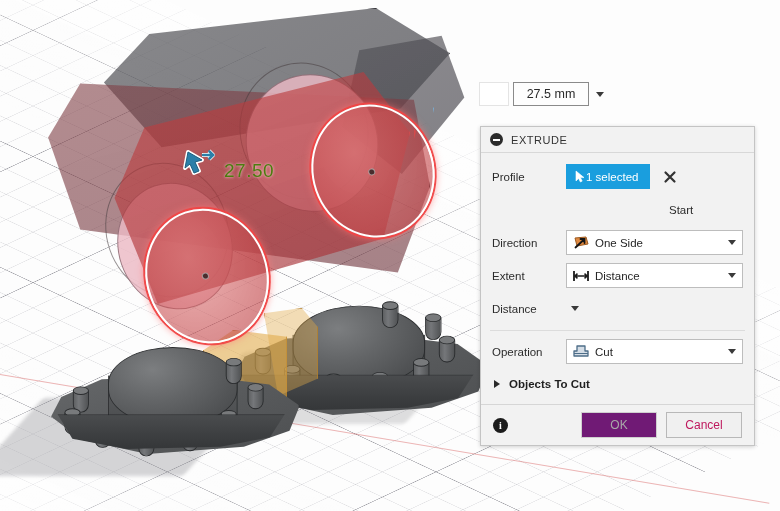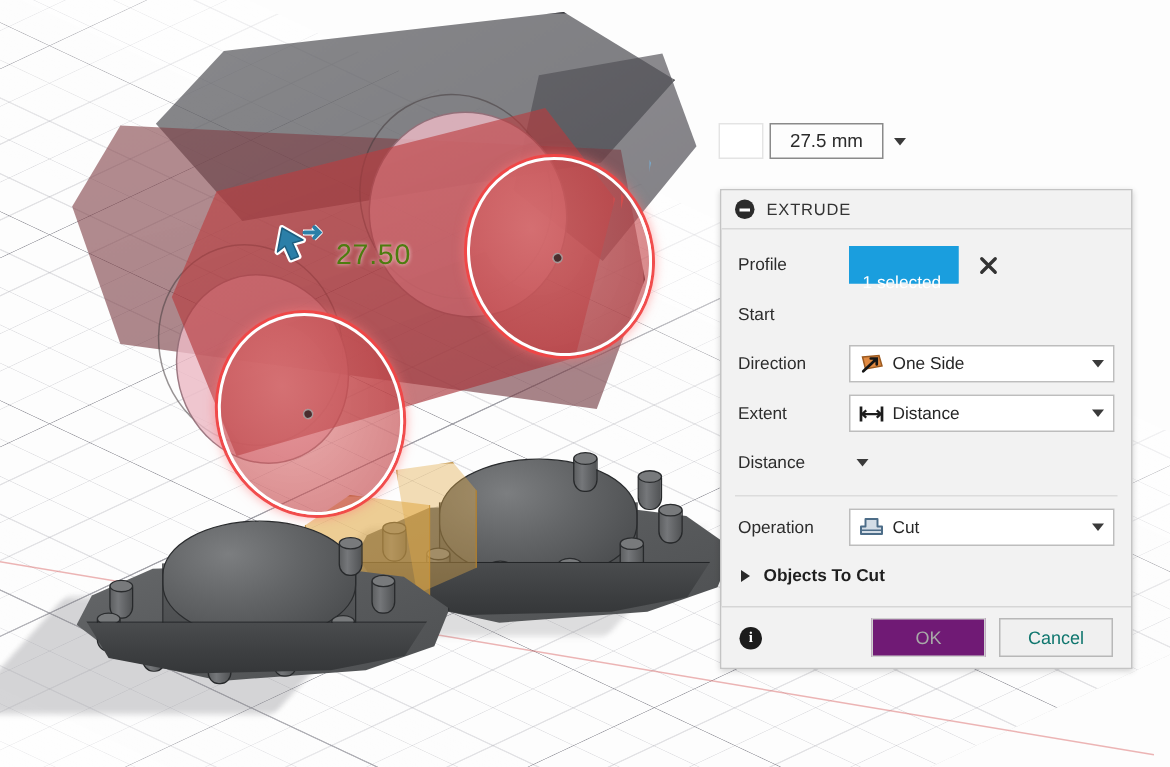--- a/index.html
+++ b/index.html
@@ -298,37 +298,37 @@
     font-size: 11px;
     letter-spacing: .55px;
     color: #333;
   }
   .dlg-body { padding: 7px 0 4px 0; }
 
   .row {
     display: flex; align-items: center;
     height: 33px;
     padding: 0 11px;
+    justify-content: flex-end;
   }
   .row .lbl {
     width: 74px; flex: 0 0 74px;
     font-size: 11.5px; color: #2c2c2c;
   }
   .ctrl { flex: 1; display: flex; align-items: center; }
 
   .sel-btn {
     height: 23px;
     background: #1a9ede;
     color: #ffffff;
-    display: inline-flex; align-items: center; gap: 18px;
+    display: inline-flex; align-items: center; gap: 0;
     padding: 0 11px 0 8px;
     font-size: 11.5px;
     border: 1px solid #1a9ede;
     cursor: pointer;
-    flex-direction: column;
   }
   .clear-x {
     margin-left: 13px;
     width: 14px; height: 14px;
     cursor: pointer;
   }
 
   .combo {
     flex: 1;
     height: 23px;
@@ -393,21 +393,21 @@
     font-family: "Liberation Serif", serif;
     cursor: pointer;
   }
   .footer-btns { margin-left: auto; display: flex; gap: 9px; }
   .btn {
     width: 74px; height: 24px;
     display: flex; align-items: center; justify-content: center;
     background: #f0f0f0;
     border: 1px solid #b8b8b8;
     font-size: 12px;
-    color: #0f766e;
+    color: #be185d;
     cursor: pointer;
   }
   .btn.disabled { color: #a8a8a8; border-color: #cfcfcf; background: #701a75; }
 
   .arrow-dn {
     width: 0; height: 0;
     border-left: 4px solid transparent;
     border-right: 4px solid transparent;
     border-top: 5px solid #3a3a3a;
   }

